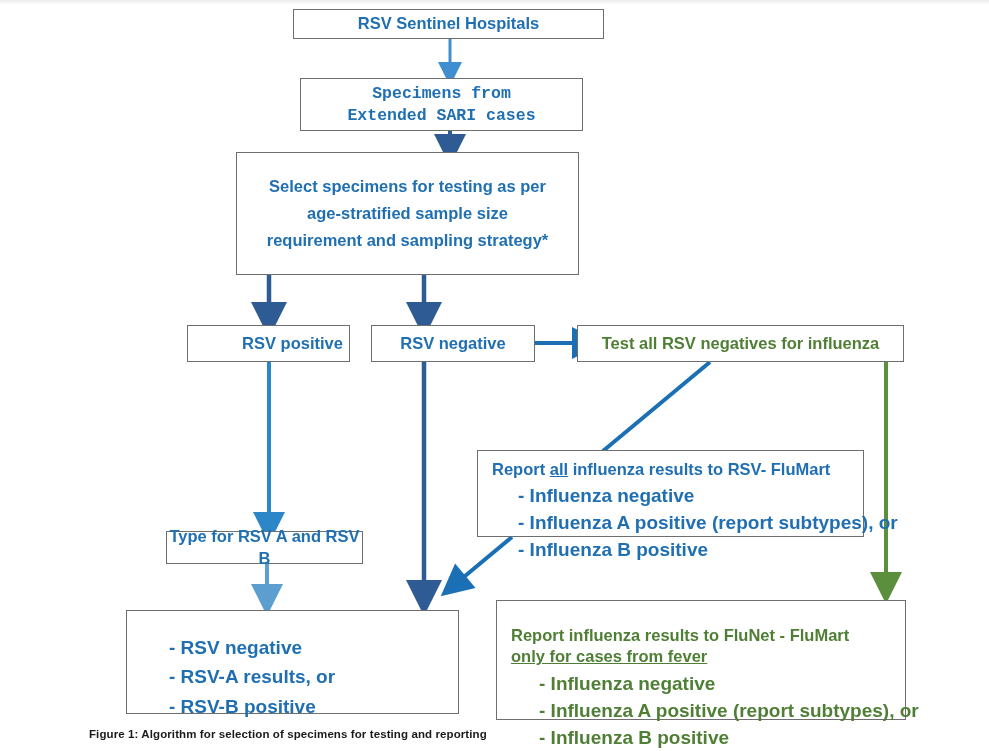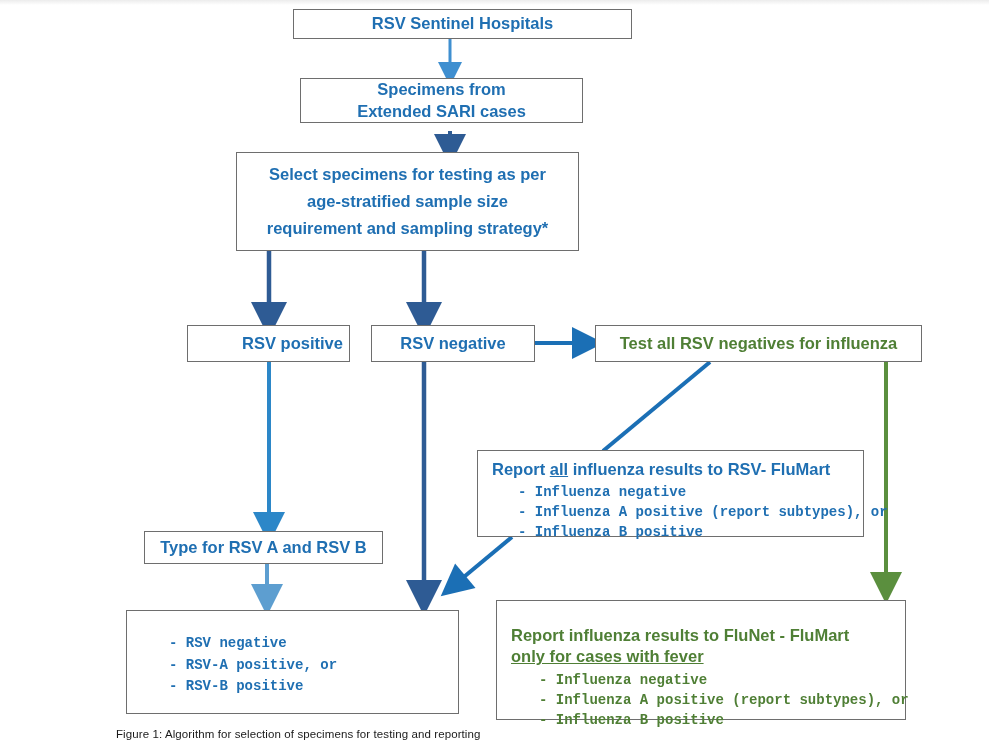--- a/index.html
+++ b/index.html
@@ -50,41 +50,39 @@
     line-height: 1.28;
     padding-left: 14px;
   }
   .node.green .hdr { color: #4f7f35; }
   .hdr u { text-decoration: underline; text-align: center; }
   ul.bullets {
     list-style: none;
     margin: 3px 0 0 0;
     padding: 0 0 0 40px;
     color: #1f6fb2;
-    font-size: 14px;
+    font-size: 19px;
     font-weight: bold;
     line-height: 1.42;
-    font-family: Liberation Mono, monospace;
   }
   .node.green ul.bullets { color: #4f7f35; }
   ul.bullets li { white-space: nowrap; }
 
   svg.edges {
     position: absolute;
     left: 0; top: 0;
     width: 989px; height: 751px;
     pointer-events: none;
   }
   .caption {
     position: absolute;
     font-size: 11.5px;
-    font-weight: normal;
+    font-weight: bold;
     color: #1a1a1a;
     letter-spacing: 0.1px;
-    margin-left: 27px;
   }
 </style>
 </head>
 <body>
 
 <div id="canvas">
 
   <div class="top-strip"></div>
 
   <svg class="edges" viewBox="0 0 989 751">
@@ -125,74 +123,74 @@
 
     <line x1="424" y1="362" x2="424" y2="598" stroke="#2e5b94" stroke-width="4.5" marker-end="url(#ah-navy)"></line>
 
     <line x1="710" y1="362" x2="603" y2="451" stroke="#1b6fb5" stroke-width="4"></line>
 
     <line x1="512" y1="537" x2="453" y2="586" stroke="#1b6fb5" stroke-width="4" marker-end="url(#ah-blue)"></line>
 
     <line x1="886" y1="362" x2="886" y2="588" stroke="#5b8f3e" stroke-width="4" marker-end="url(#ah-green)"></line>
   </svg>
 
-  <div class="node center" style="left:293px; top:9px; width:339px; height:30px;">
+  <div class="node center" style="left:293px; top:9px; width:311px; height:30px;">
     <div class="title">RSV Sentinel Hospitals</div>
   </div>
 
-  <div class="node center" style="left:300px; top:78px; width:283px; height:45px;">
+  <div class="node center" style="left:300px; top:78px; width:283px; height:53px;font-family:Liberation Mono, monospace;">
     <div class="title">Specimens from
 Extended SARI cases</div>
   </div>
 
-  <div class="node center" style="left:236px; top:152px; width:343px; height:99px;">
+  <div class="node center" style="left:236px; top:152px; width:343px; height:123px;">
     <div class="title" style="line-height:1.62;">Select specimens for testing as per
 age-stratified sample size
 requirement and sampling strategy*</div>
   </div>
 
   <div class="node center" style="left:187px; top:325px; width:163px; height:37px;padding-left:48px;">
     <div class="title">RSV positive</div>
   </div>
 
   <div class="node center" style="left:371px; top:325px; width:164px; height:37px;">
     <div class="title">RSV negative</div>
   </div>
 
-  <div class="node center green" style="left:595px; top:325px; width:327px; height:37px;">
+  <div class="node center green" style="left:577px; top:325px; width:327px; height:37px;">
     <div class="title">Test all RSV negatives for influenza</div>
   </div>
 
-  <div class="node center" style="left:144px; top:531px; width:239px; height:33px;">
+  <div class="node center" style="left:166px; top:531px; width:197px; height:33px;">
     <div class="title">Type for RSV A and RSV B</div>
   </div>
 
   <div class="node leftal" style="left:477px; top:450px; width:387px; height:87px; justify-content:flex-start; padding-top:8px;">
     <div class="hdr">
       <span>Report </span><u>all</u><span> influenza results to RSV- FluMart</span>
     </div>
     <ul class="bullets">
       <li>- Influenza negative</li>
       <li>- Influenza A positive (report subtypes), or</li>
       <li>- Influenza B positive</li>
     </ul>
   </div>
 
   <div class="node leftal" style="left:126px; top:610px; width:333px; height:104px; justify-content:flex-start; padding-top:10px;">
     <ul class="bullets" style="padding-left:42px; margin-top:12px; line-height:1.55;">
       <li>- RSV negative</li>
-      <li>- RSV-A positive, or</li>
+      <li>- RSV-A results, or</li>
       <li>- RSV-B positive</li>
     </ul>
   </div>
 
   <div class="node leftal green" style="left:496px; top:600px; width:410px; height:120px; justify-content:flex-start; padding-top:24px;">
     <div class="hdr" style="padding-left:14px;">
       <span>Report influenza results to FluNet - FluMart</span><br>
-      <u>only for cases with fever</u>
+      <u>only for cases from fever</u>
     </div>
     <ul class="bullets" style="padding-left:42px; margin-top:4px;">
       <li>- Influenza negative</li>
       <li>- Influenza A positive (report subtypes), or</li>
       <li>- Influenza B positive</li>
     </ul>
   </div>
 
   <div class="caption" style="left:89px; top:728px;">Figure 1: Algorithm for selection of specimens for testing and reporting</div>
 

